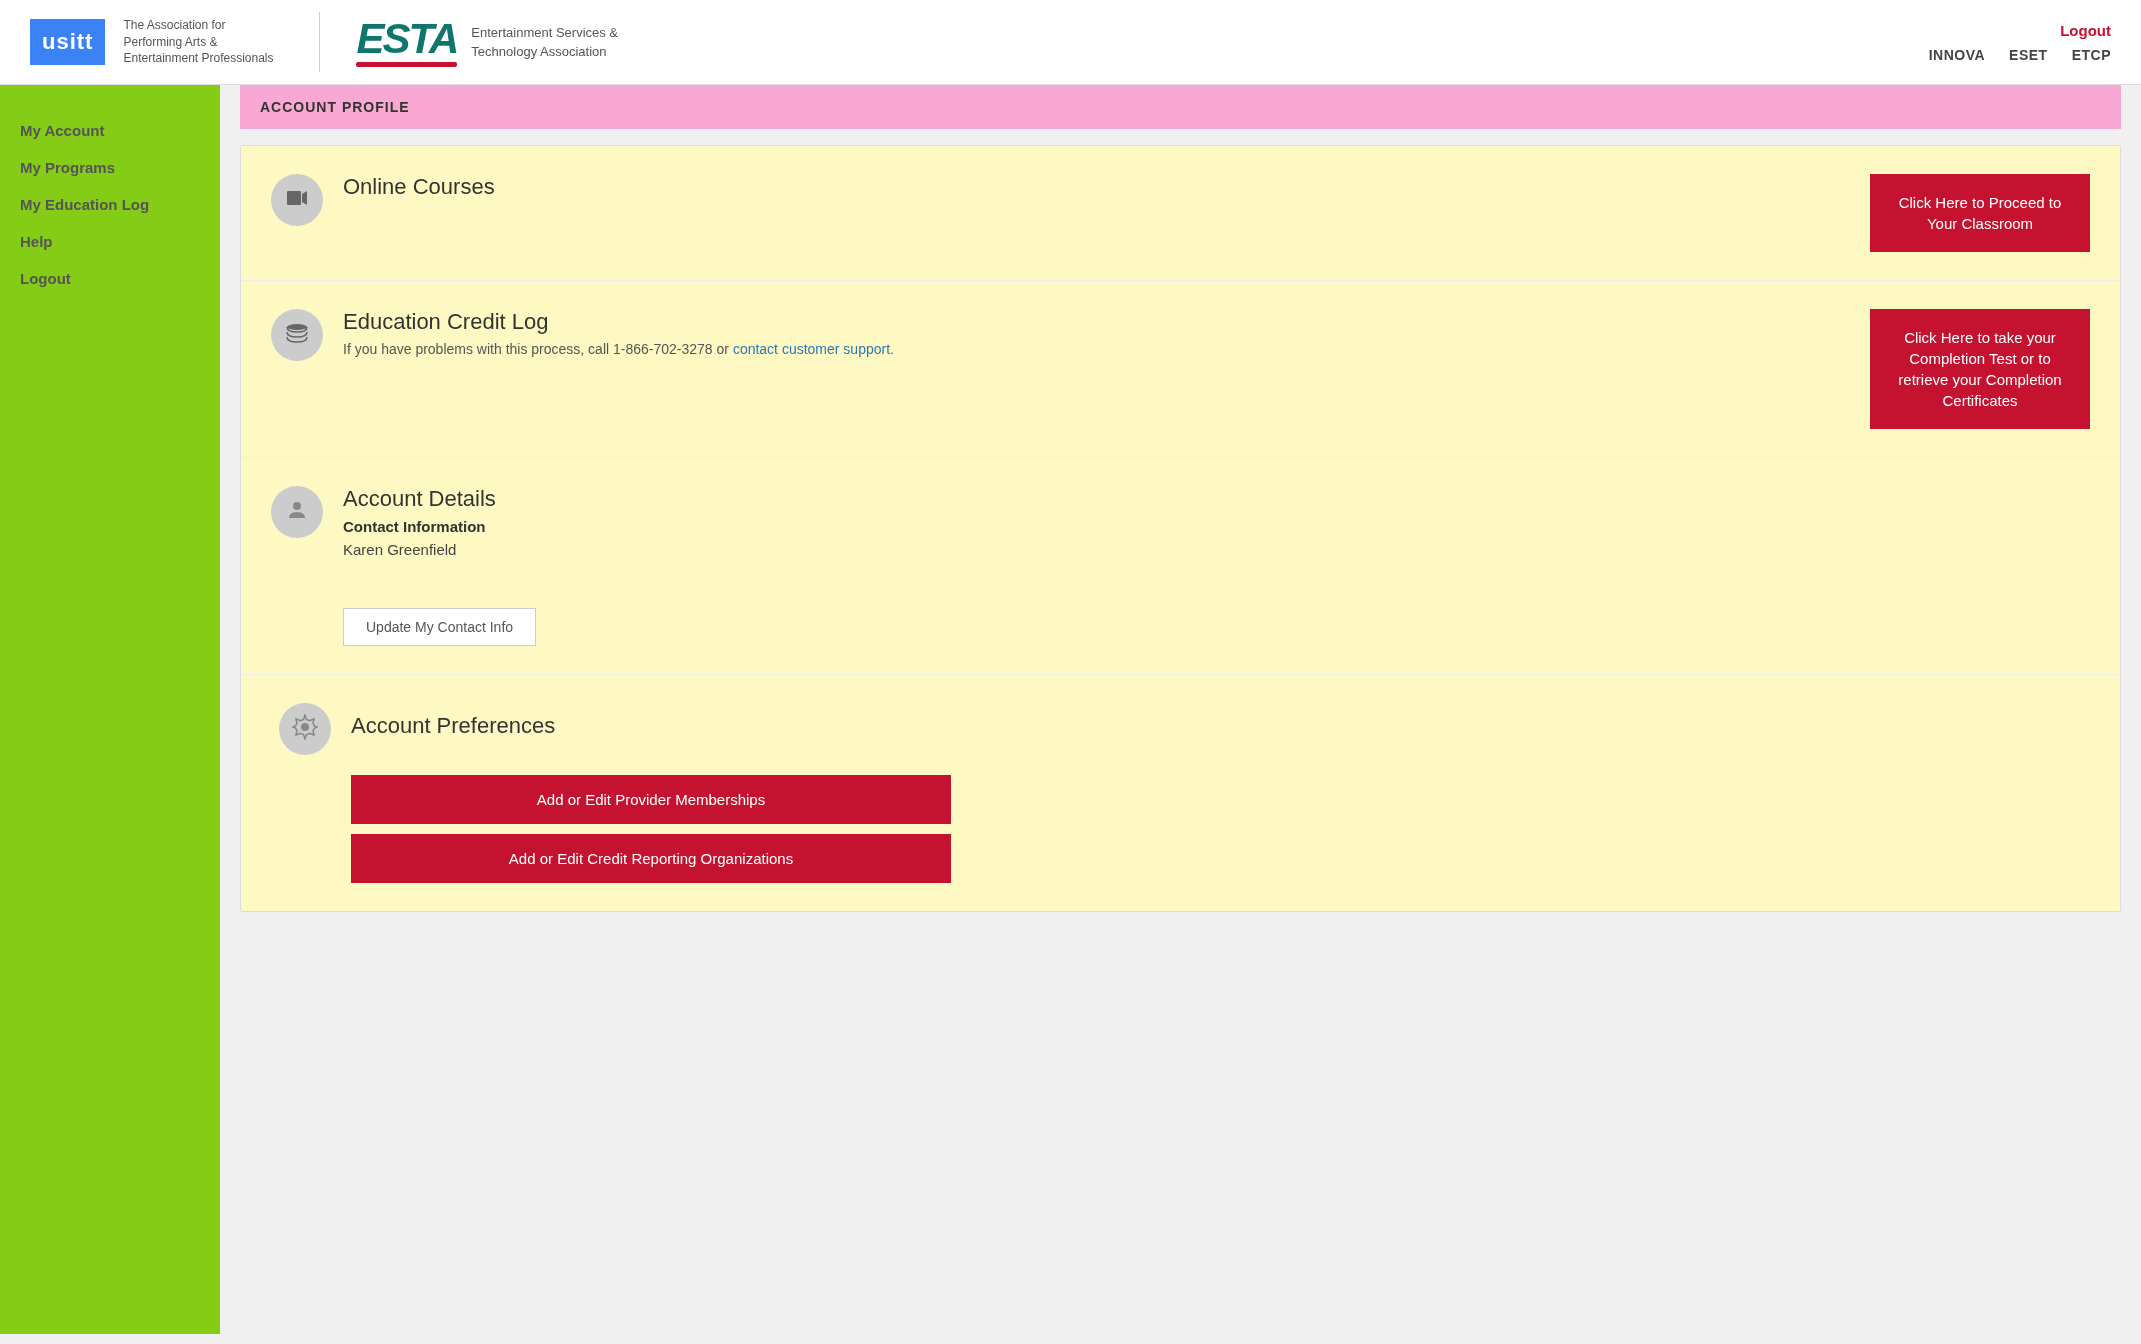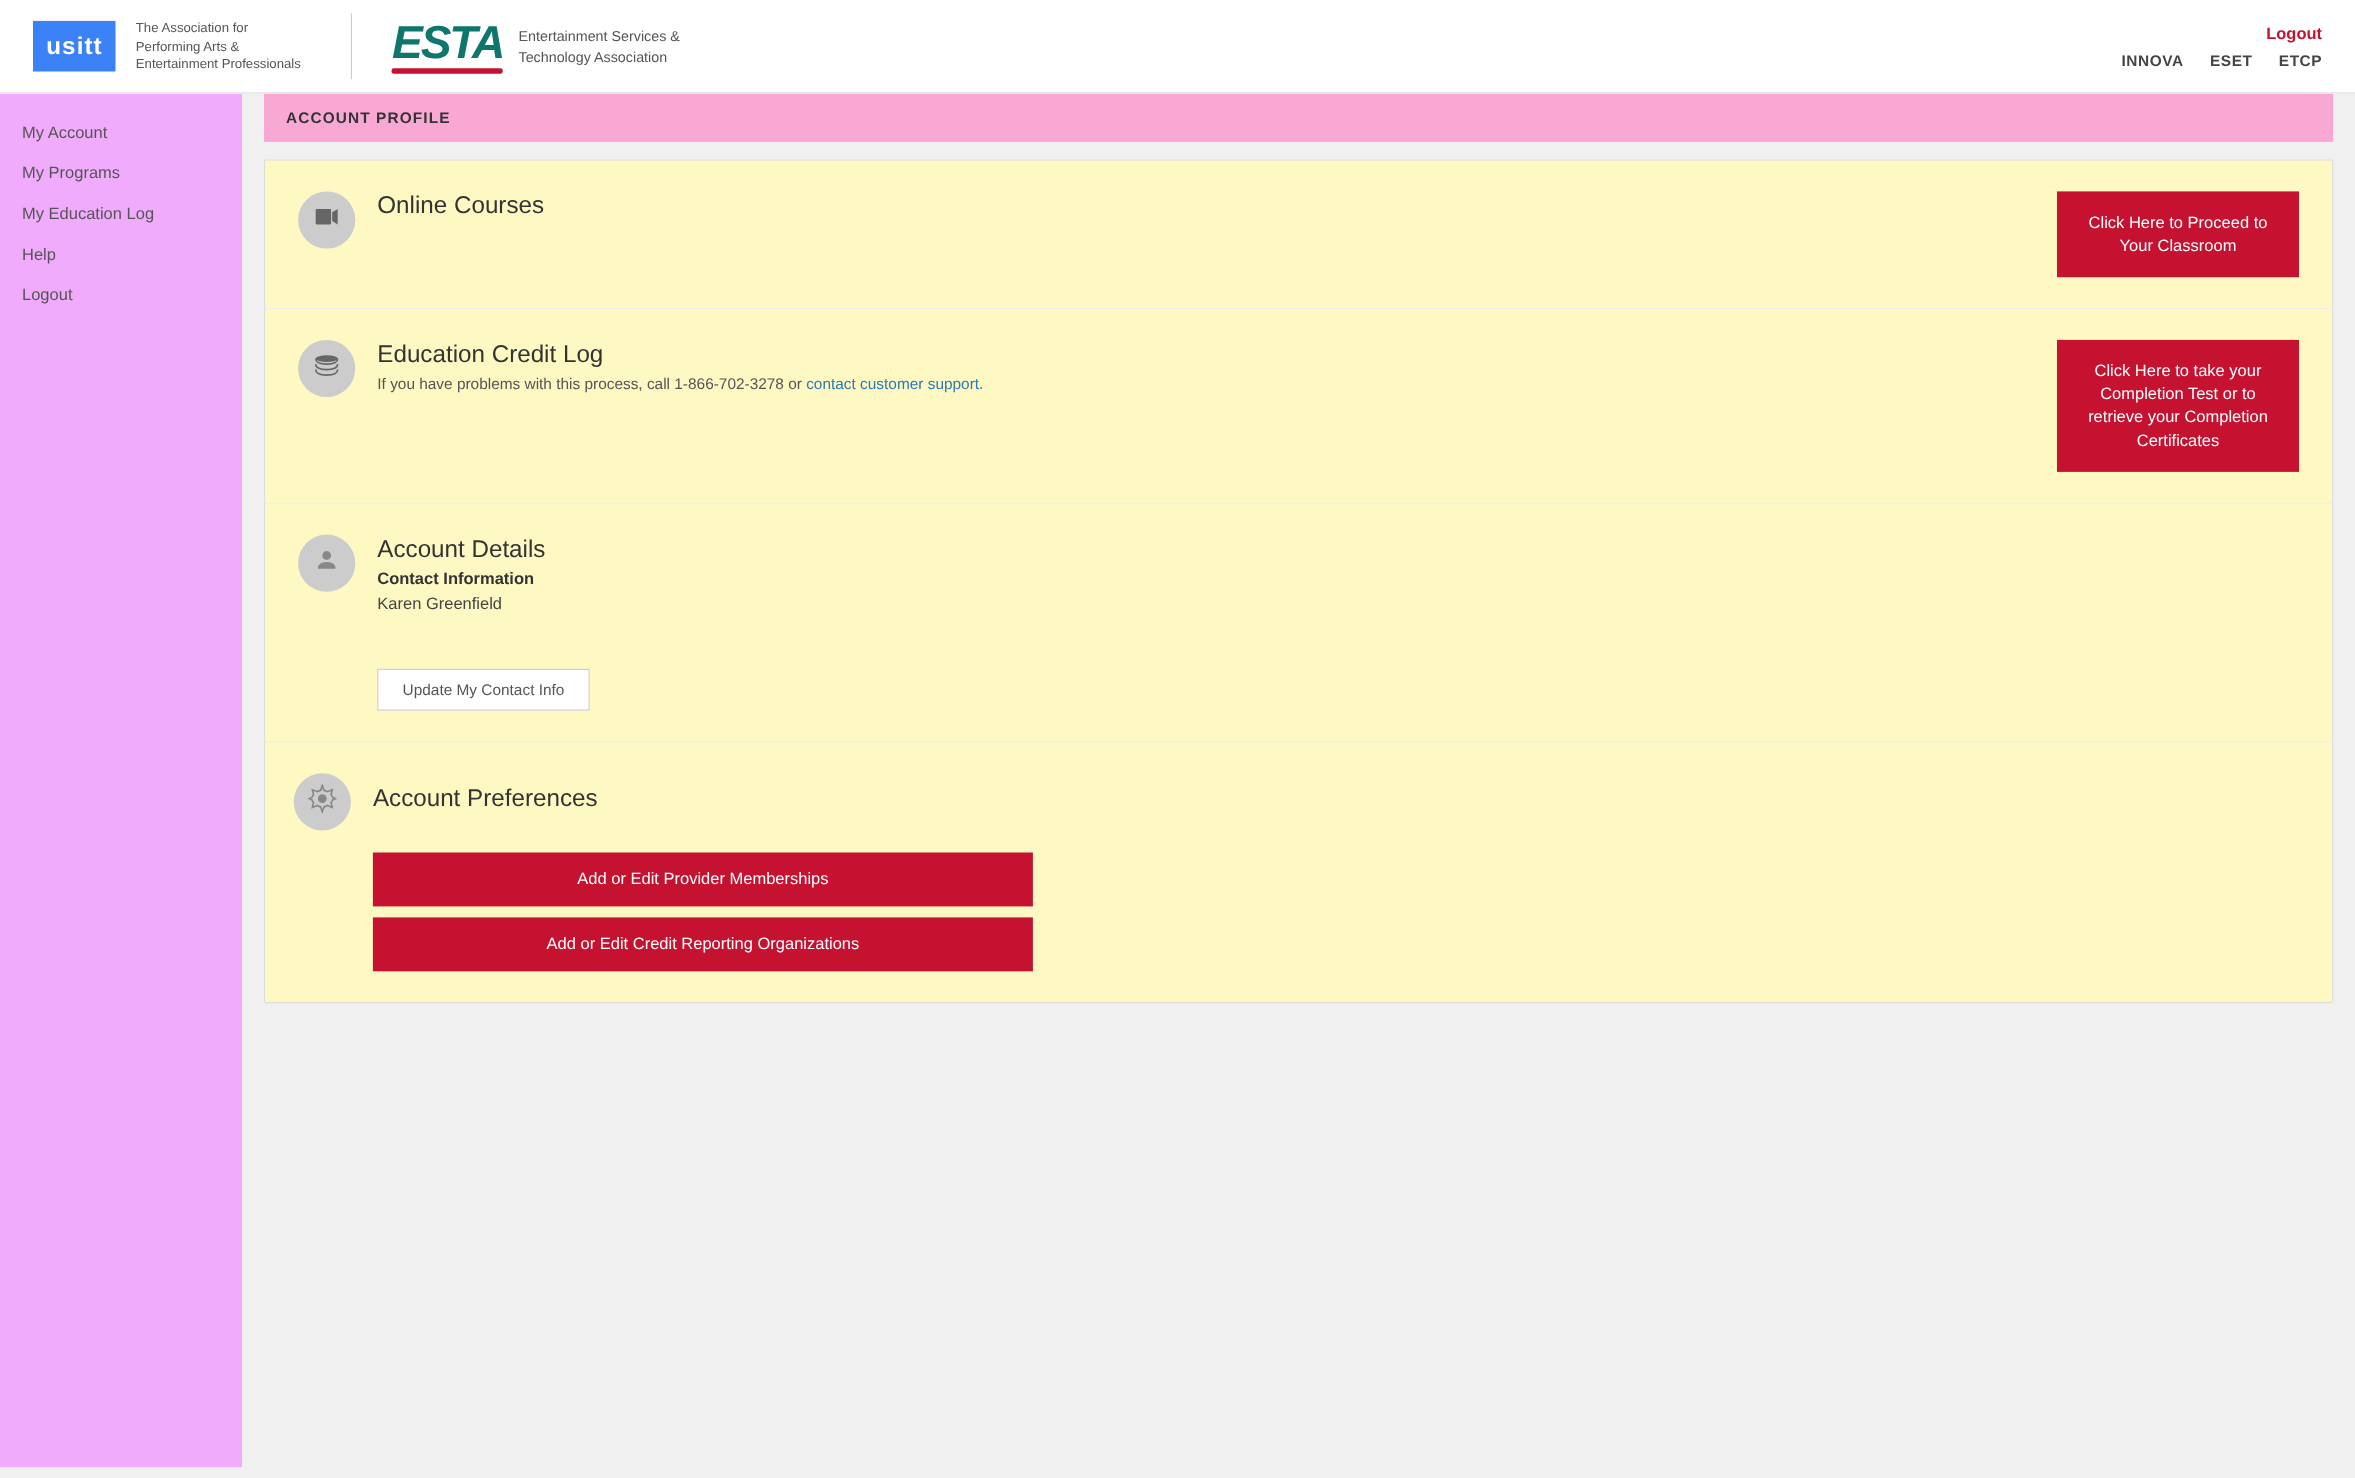--- a/index.html
+++ b/index.html
@@ -95,23 +95,24 @@
 
     
     .layout {
       display: flex;
       min-height: calc(100vh - 95px);
     }
 
     
     .sidebar {
       width: 220px;
-      background: #f0abfc;
-      padding: 17px 0 20px 20px;
+      background: #84cc16;
+      padding: 27px 0 20px 20px;
       flex-shrink: 0;
+      font-weight: bold;
     }
     .sidebar-item {
       font-size: 15px;
       color: #555;
       padding: 10px 0;
       cursor: pointer;
       display: block;
     }
 
     
@@ -220,21 +221,21 @@
       color: #555;
       padding: 10px 22px;
       font-size: 14px;
       cursor: pointer;
       margin-top: 30px;
       margin-left: 72px;
     }
 
     
     .prefs-section {
-      padding: 28px 26px;
+      padding: 28px 38px;
     }
     .prefs-header {
       display: flex;
       align-items: center;
       gap: 20px;
       margin-bottom: 20px;
     }
     .prefs-buttons {
       margin-left: 72px;
       display: flex;

